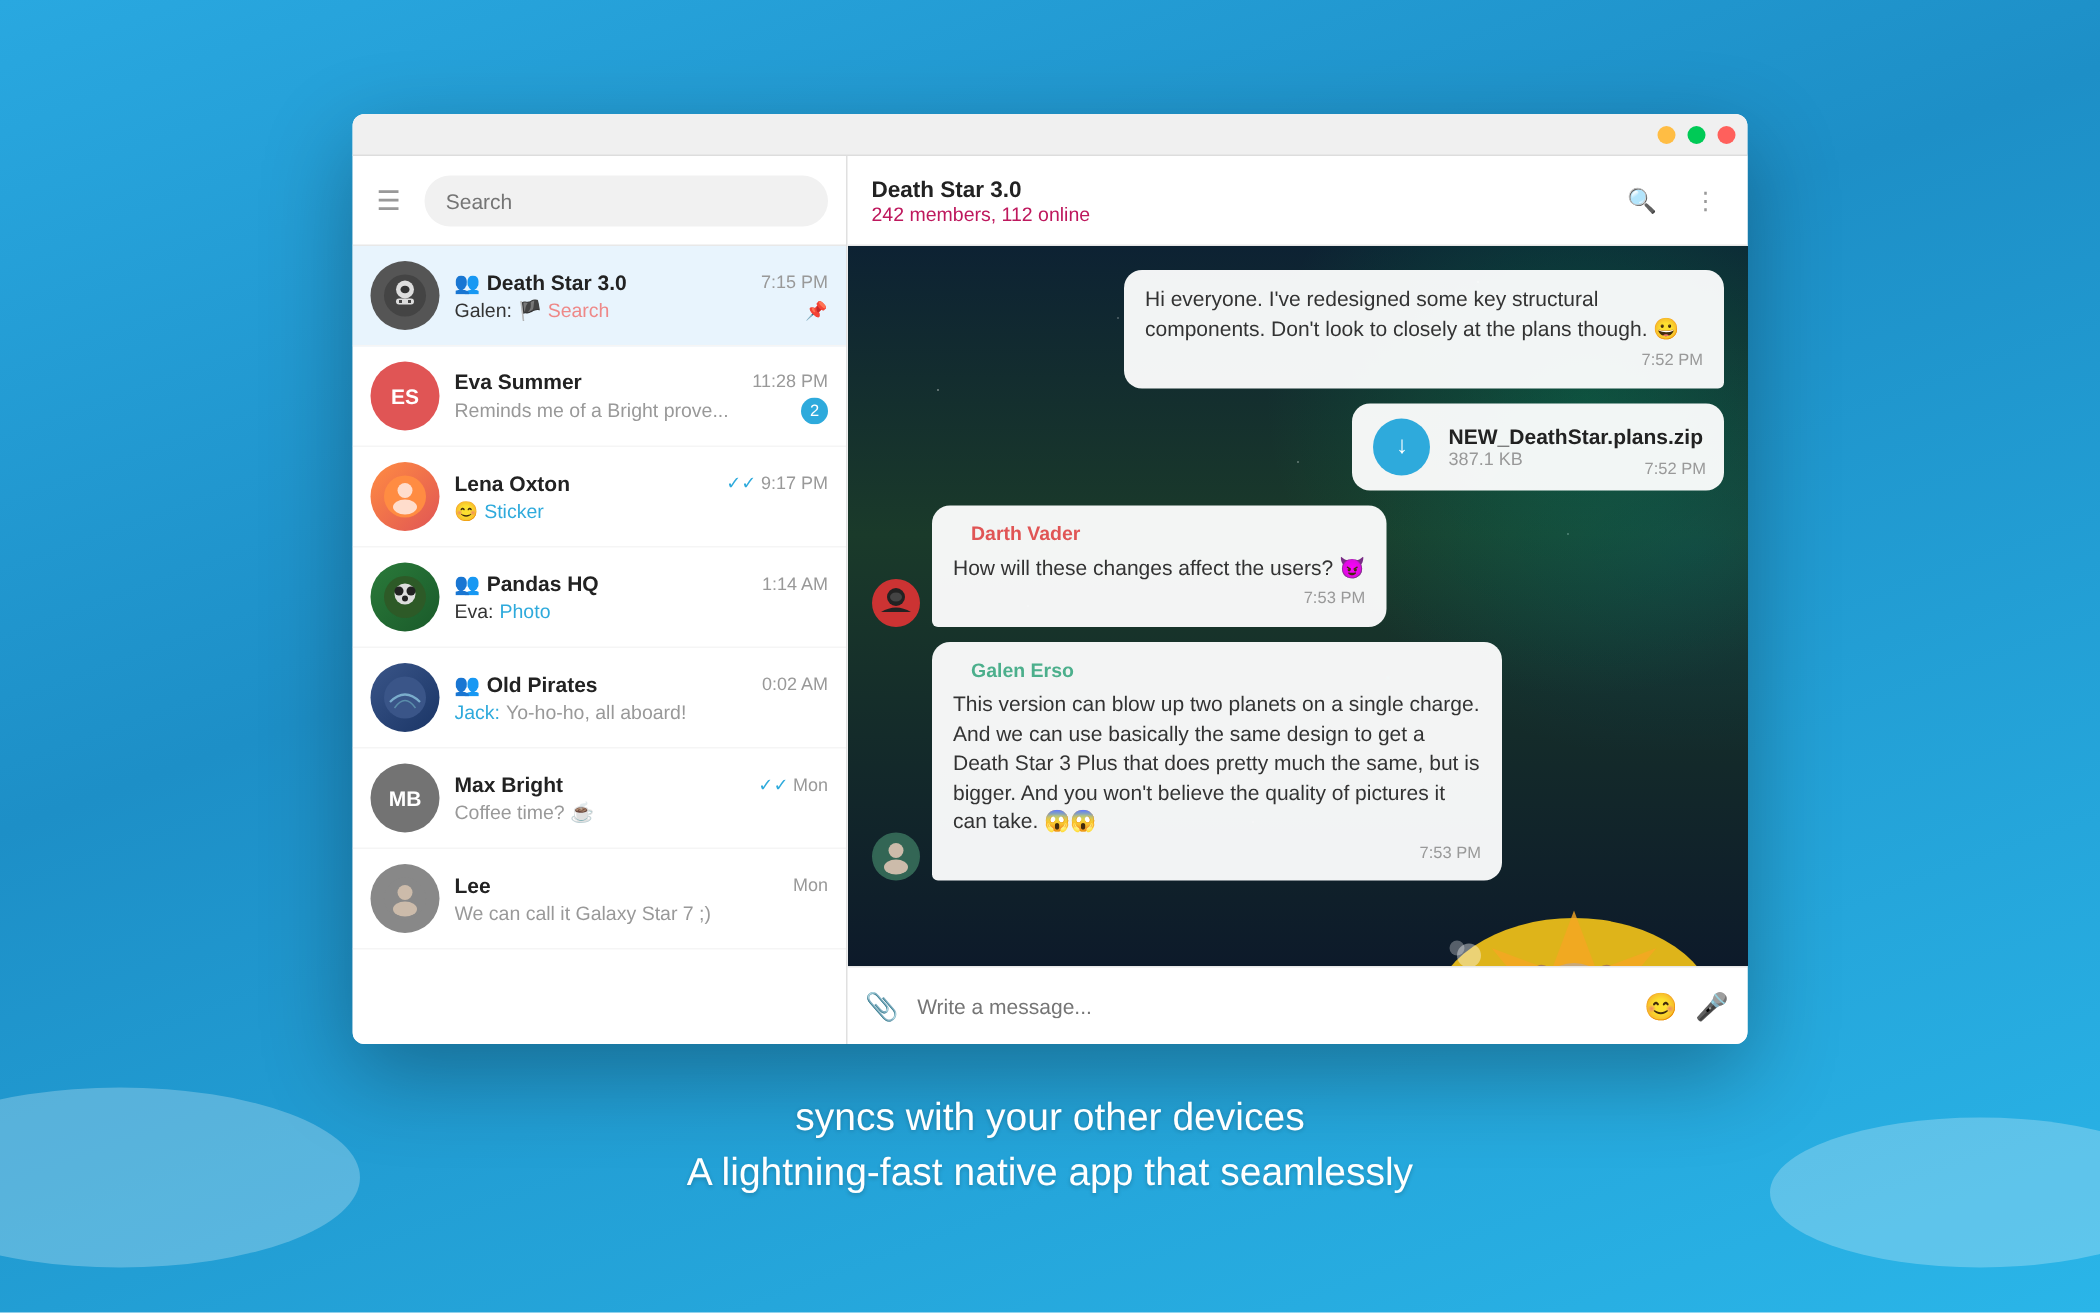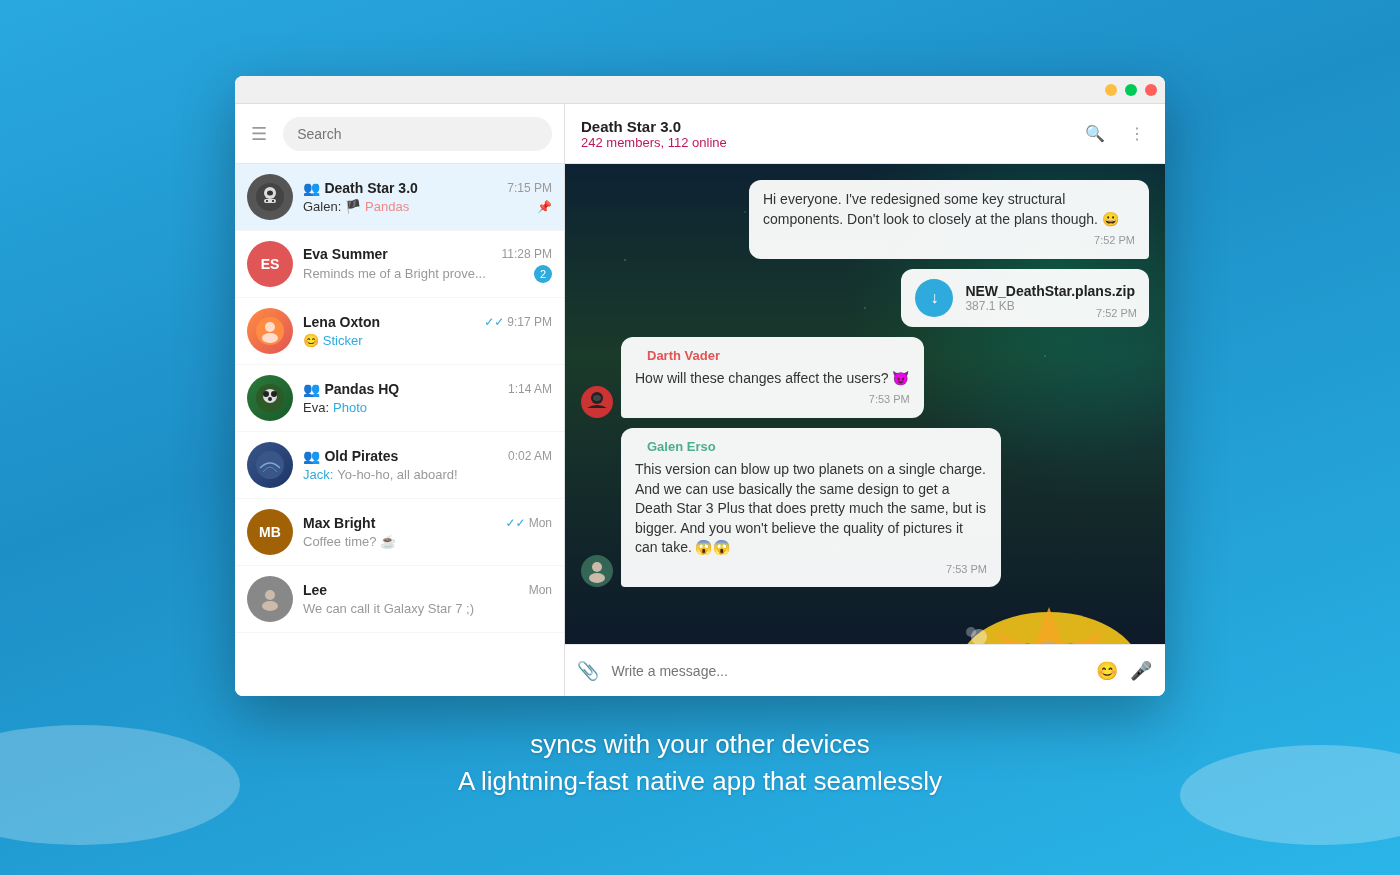--- a/index.html
+++ b/index.html
@@ -415,21 +415,21 @@
       font-weight: 300;
       line-height: 1.4;
       margin-top: 10px;
       text-shadow: 0 1px 3px rgba(0,0,0,0.2);
       max-width: 700px;
     }
 
     
     .av-stormtrooper { background: #555; }
     .av-es { background: #e05555; }
-    .av-mb { background: #a16207; }
+    .av-mb { background: #737373; }
     .av-darth { background: #cc3333; }
     .av-galen { background: #336655; }
   </style>
 </head>
 <body>
 
 <div class="app-window">
 
   <div class="title-bar">
     <div class="title-bar-btn tb-min"></div>
@@ -464,21 +464,21 @@
           <div class="chat-info">
             <div class="chat-top">
               <div class="chat-name">
                 <span>👥</span>
                 <span>Death Star 3.0</span>
               </div>
               <span class="chat-time">7:15 PM</span>
             </div>
             <div class="chat-preview">
               <span style="color:#333">Galen:</span>
-              <span style="color:#e88;">🏴 Pandas</span>
+              <span style="color:#e88;">🏴 Search</span>
               <span style="margin-left:auto" class="pin-icon">📌</span>
             </div>
           </div>
         </div>
 
         <div class="chat-item">
           <div class="avatar av-es">ES</div>
           <div class="chat-info">
             <div class="chat-top">
               <div class="chat-name">Eva Summer</div>

